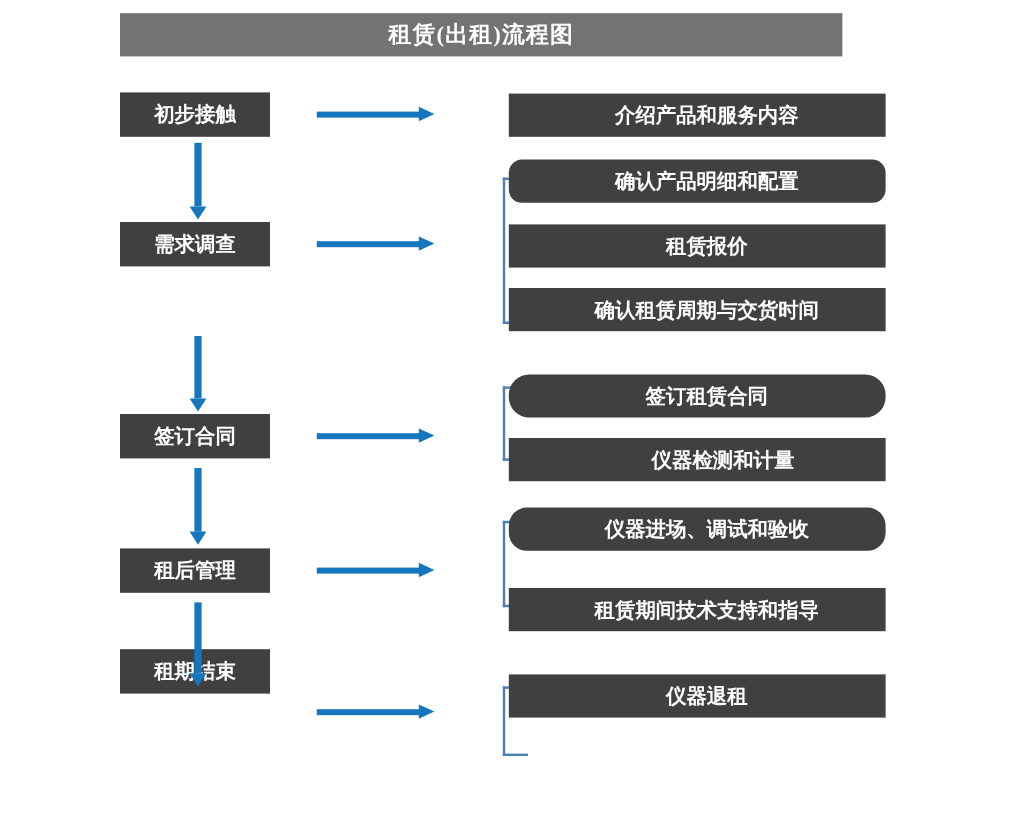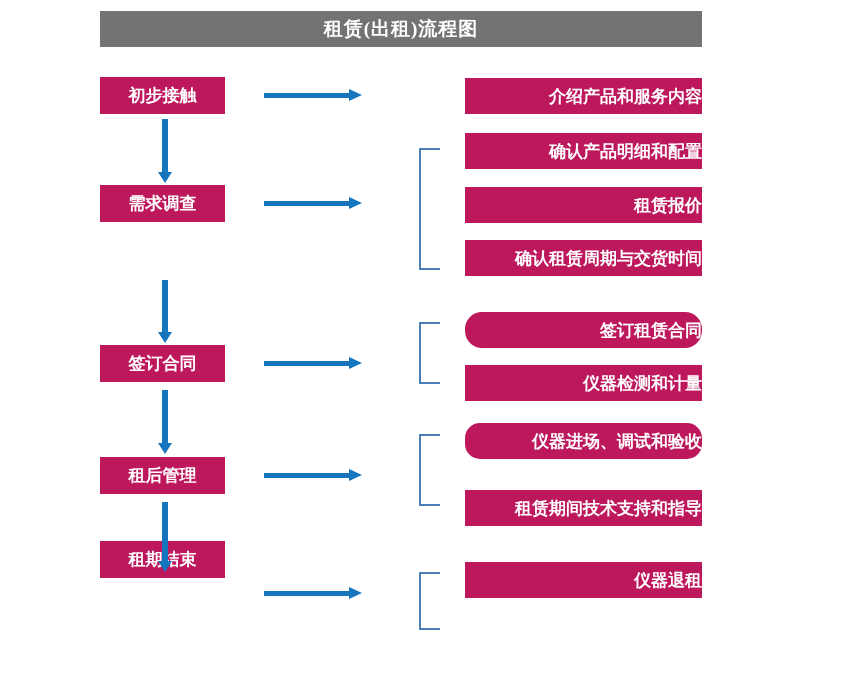--- a/index.html
+++ b/index.html
@@ -23,41 +23,41 @@
     display:flex;align-items:center;justify-content:center;
     font-size:19px;
     font-weight:bold;
     letter-spacing:1px;
     white-space:nowrap;
   }
 
   
   .node{
     position:absolute;
-    background:#be185d;
+    background:#404040;
     color:#ffffff;
     display:flex;
     align-items:center;
     font-weight:bold;
     white-space:nowrap;
     box-sizing:border-box;
     font-family:Liberation Mono, monospace;
   }
   .node.stage{
     left:100px;
     width:125px;
     height:37px;
     justify-content:center;
     font-size:17px;
   }
   .node.detail{
-    left:465px;
-    width:237px;
+    left:424px;
+    width:314px;
     height:36px;
-    justify-content:flex-end;
+    justify-content:center;
     padding-left:16px;
     font-size:17px;
   }
 
   
   .h-arrow{
     position:absolute;
     height:16px;
     width:98px;
     left:264px;
@@ -170,21 +170,21 @@
   </div>
 
   <div class="bracket" style="top:148px;height:122px;"></div>
   <div class="bracket" style="top:322px;height:62px;"></div>
   <div class="bracket" style="top:434px;height:72px;"></div>
   <div class="bracket" style="top:572px;height:58px;"></div>
 
   <div class="node detail" style="top:78px;">
     <span>介绍产品和服务内容</span>
   </div>
-  <div class="node detail" style="top:133px;">
+  <div class="node detail" style="top:133px;border-radius:11px;">
     <span>确认产品明细和配置</span>
   </div>
   <div class="node detail" style="top:187px;">
     <span>租赁报价</span>
   </div>
   <div class="node detail" style="top:240px;">
     <span>确认租赁周期与交货时间</span>
   </div>
   <div class="node detail" style="top:312px;border-radius:17px;">
     <span>签订租赁合同</span>

